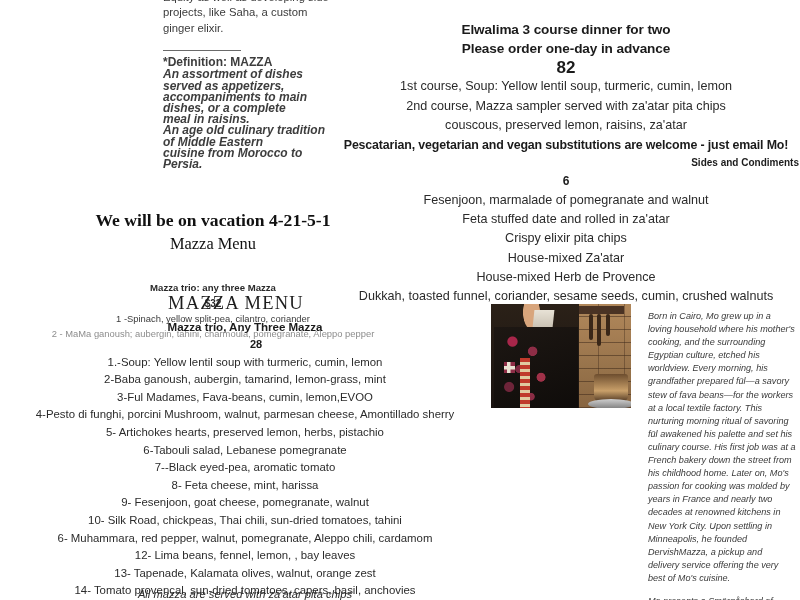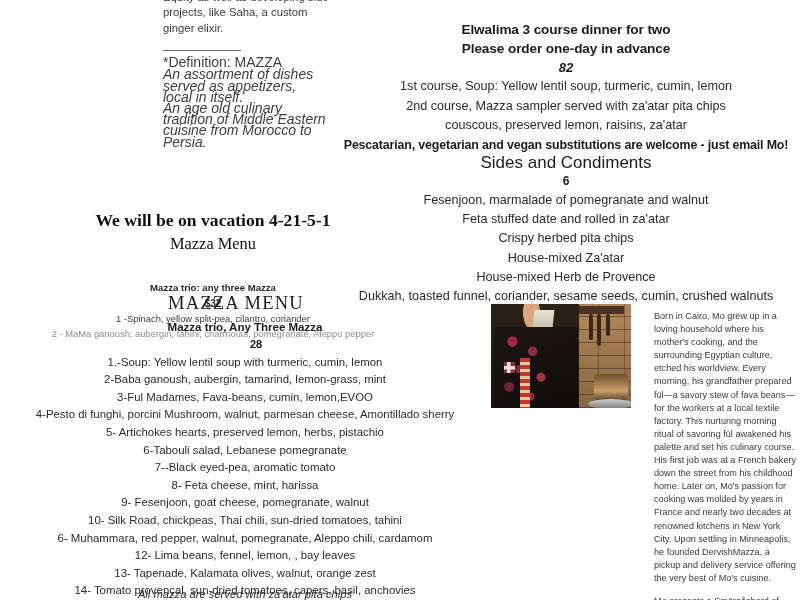--- a/index.html
+++ b/index.html
@@ -34,23 +34,24 @@
     margin: 0;
   }
   #definition-rule {
     margin: 14px 0 6px 0;
     width: 78px;
     height: 0;
     border: 0;
     border-top: 1px solid #6a6a6a;
   }
   #definition-block {
-    font-size: 14px;
+    font-size: 12px;
     line-height: 11.2px;
     color: #3d3d3d;
+    font-weight: bold;
   }
   #definition-block .defhead {
     font-style: normal;
     margin-bottom: 1px;
   }
   #definition-block .defline {
     font-style: italic;
   }
 
   
@@ -60,46 +61,46 @@
     width: 466px;
     margin-top: 12px;
   }
   #dinner-section .hd {
     font-size: 13.6px;
     font-weight: bold;
     line-height: 19px;
     letter-spacing: -0.1px;
   }
   #dinner-section .price {
-    font-size: 13px;
+    font-size: 17px;
     font-weight: bold;
     line-height: 19px;
-    font-style: italic;
   }
   #dinner-section .course {
     font-size: 12.6px;
     line-height: 19.6px;
     color: #2a2a2a;
   }
   #dinner-section .note {
     font-size: 12.4px;
     font-weight: bold;
     line-height: 19.6px;
     letter-spacing: -0.15px;
   }
 
   #sides-section {
     left: 333px;
     top: 153px;
     width: 466px;
   }
   #sides-section .hd {
-    font-size: 17px;
-    font-weight: normal;
+    font-size: 10px;
+    font-weight: bold;
     line-height: 19px;
+    text-align: right;
   }
   #sides-section .price {
     font-size: 12px;
     font-weight: bold;
     line-height: 19px;
   }
   #sides-section .sideline {
     font-size: 12.6px;
     line-height: 19.2px;
     color: #2a2a2a;
@@ -278,57 +279,59 @@
       #8e2d46;
   }
 
   
   #bio-section {
     left: 646px;
     top: 310px;
     width: 150px;
   }
   #bio-section p {
-    margin: 0 0 10px 8px;
+    margin: 0 0 10px 2px;
     font-size: 9.1px;
     line-height: 13.1px;
     color: #3a3a3a;
+    font-style: italic;
   }
 </style>
 </head>
 <body>
 
 <div class="blk" id="topleft-col">
   <p class="para">Equity as well as developing side projects, like Saha, a custom ginger elixir.</p>
   <hr id="definition-rule">
   <div id="definition-block">
     <div class="defhead">*Definition: MAZZA</div>
     <div class="defline">An assortment of dishes served as appetizers,</div>
-    <div class="defline">local in itself.</div>
+    <div class="defline">accompaniments to main dishes, or a complete</div>
+    <div class="defline">meal in raisins.</div>
     <div class="defline">An age old culinary tradition of Middle Eastern</div>
     <div class="defline">cuisine from Morocco to Persia.</div>
   </div>
 </div>
 
 <div class="blk ctr" id="dinner-section">
   <div class="hd">Elwalima 3 course dinner for two</div>
   <div class="hd">Please order one-day in advance</div>
   <div class="price">82</div>
   <div class="course">1st course, Soup: Yellow lentil soup, turmeric, cumin, lemon</div>
   <div class="course">2nd course, Mazza sampler served with za'atar pita chips</div>
   <div class="course">couscous, preserved lemon, raisins, za'atar</div>
   <div class="note">Pescatarian, vegetarian and vegan substitutions are welcome - just email Mo!</div>
 </div>
 
 <div class="blk ctr" id="sides-section">
   <div class="hd">Sides and Condiments</div>
   <div class="price">6</div>
   <div class="sideline">Fesenjoon, marmalade of pomegranate and walnut</div>
   <div class="sideline">Feta stuffed date and rolled in za'atar</div>
-  <div class="sideline">Crispy herbed pita chips</div>
+  <div class="sideline">Crispy elixir pita chips</div>
   <div class="sideline">House-mixed Za'atar</div>
   <div class="sideline">House-mixed Herb de Provence</div>
   <div class="sideline">Dukkah, toasted funnel, coriander, sesame seeds, cumin, crushed walnuts</div>
 </div>
 
 <div class="blk ctr" id="vacation-section">
   <div class="vac-title">We will be on vacation 4-21-5-1</div>
   <div class="vac-sub">Mazza Menu</div>
   <div class="trio-hd">Mazza trio: any three Mazza</div>
   <div class="trio-price">$32</div>

